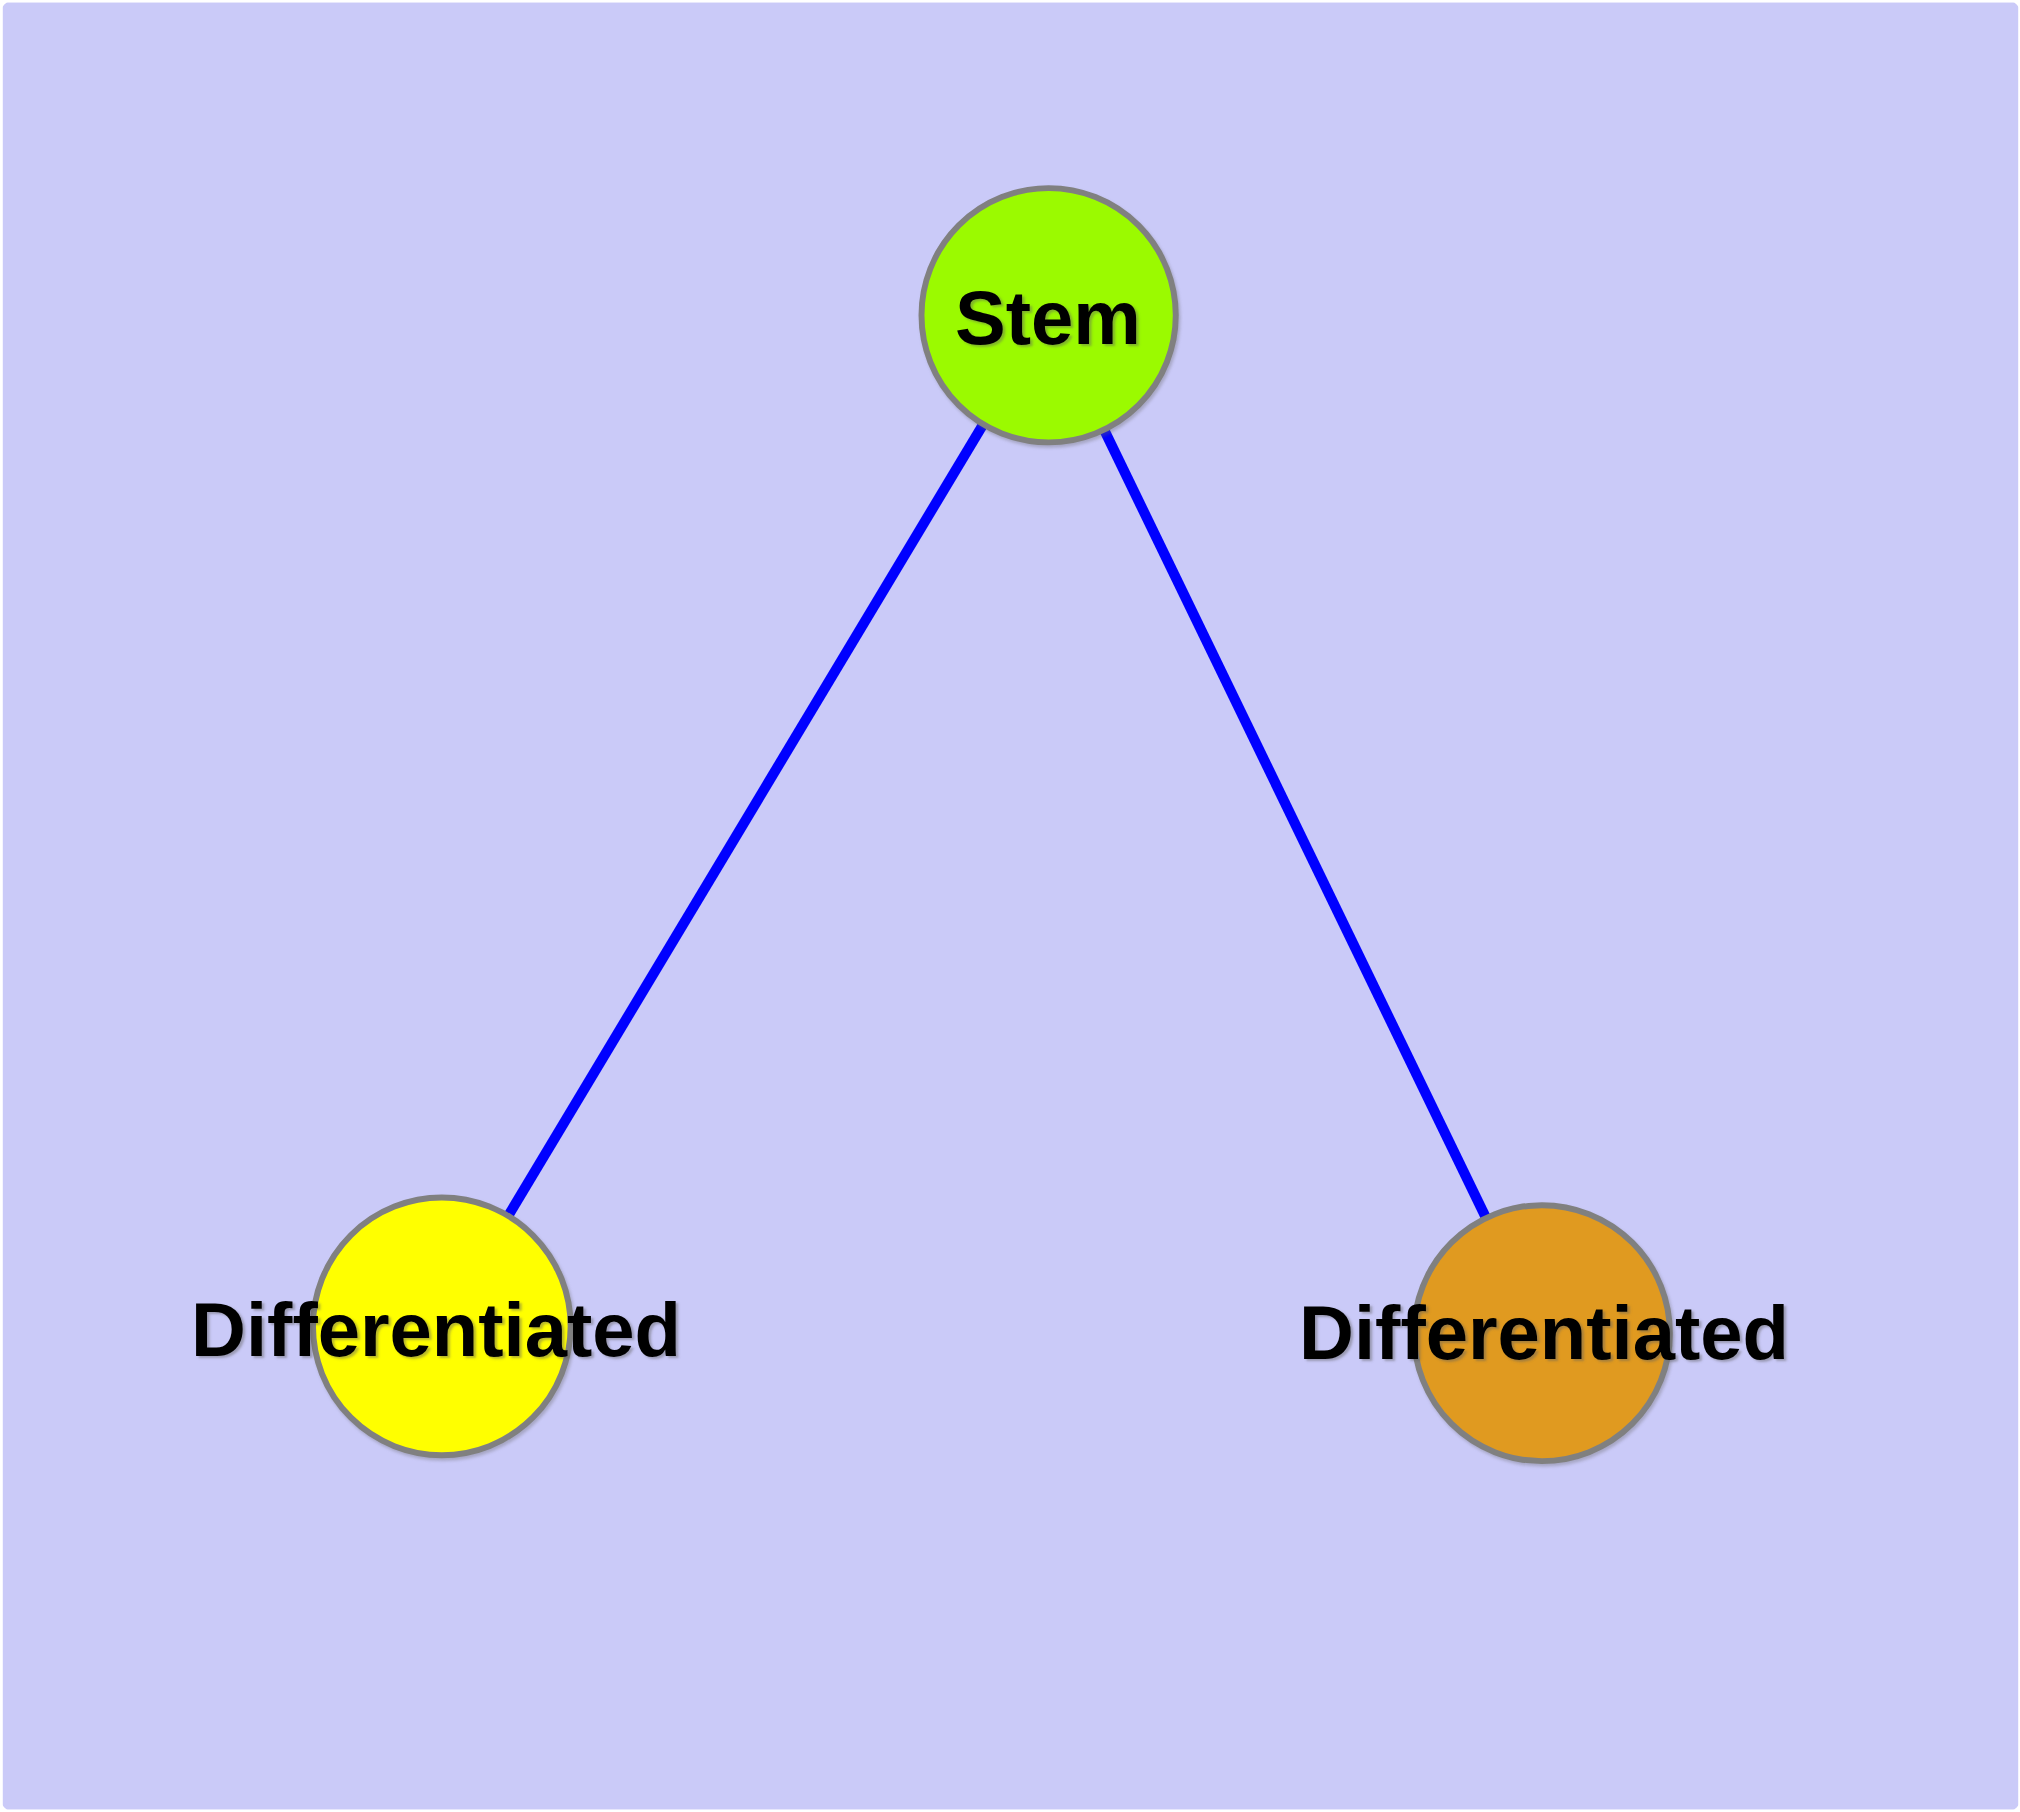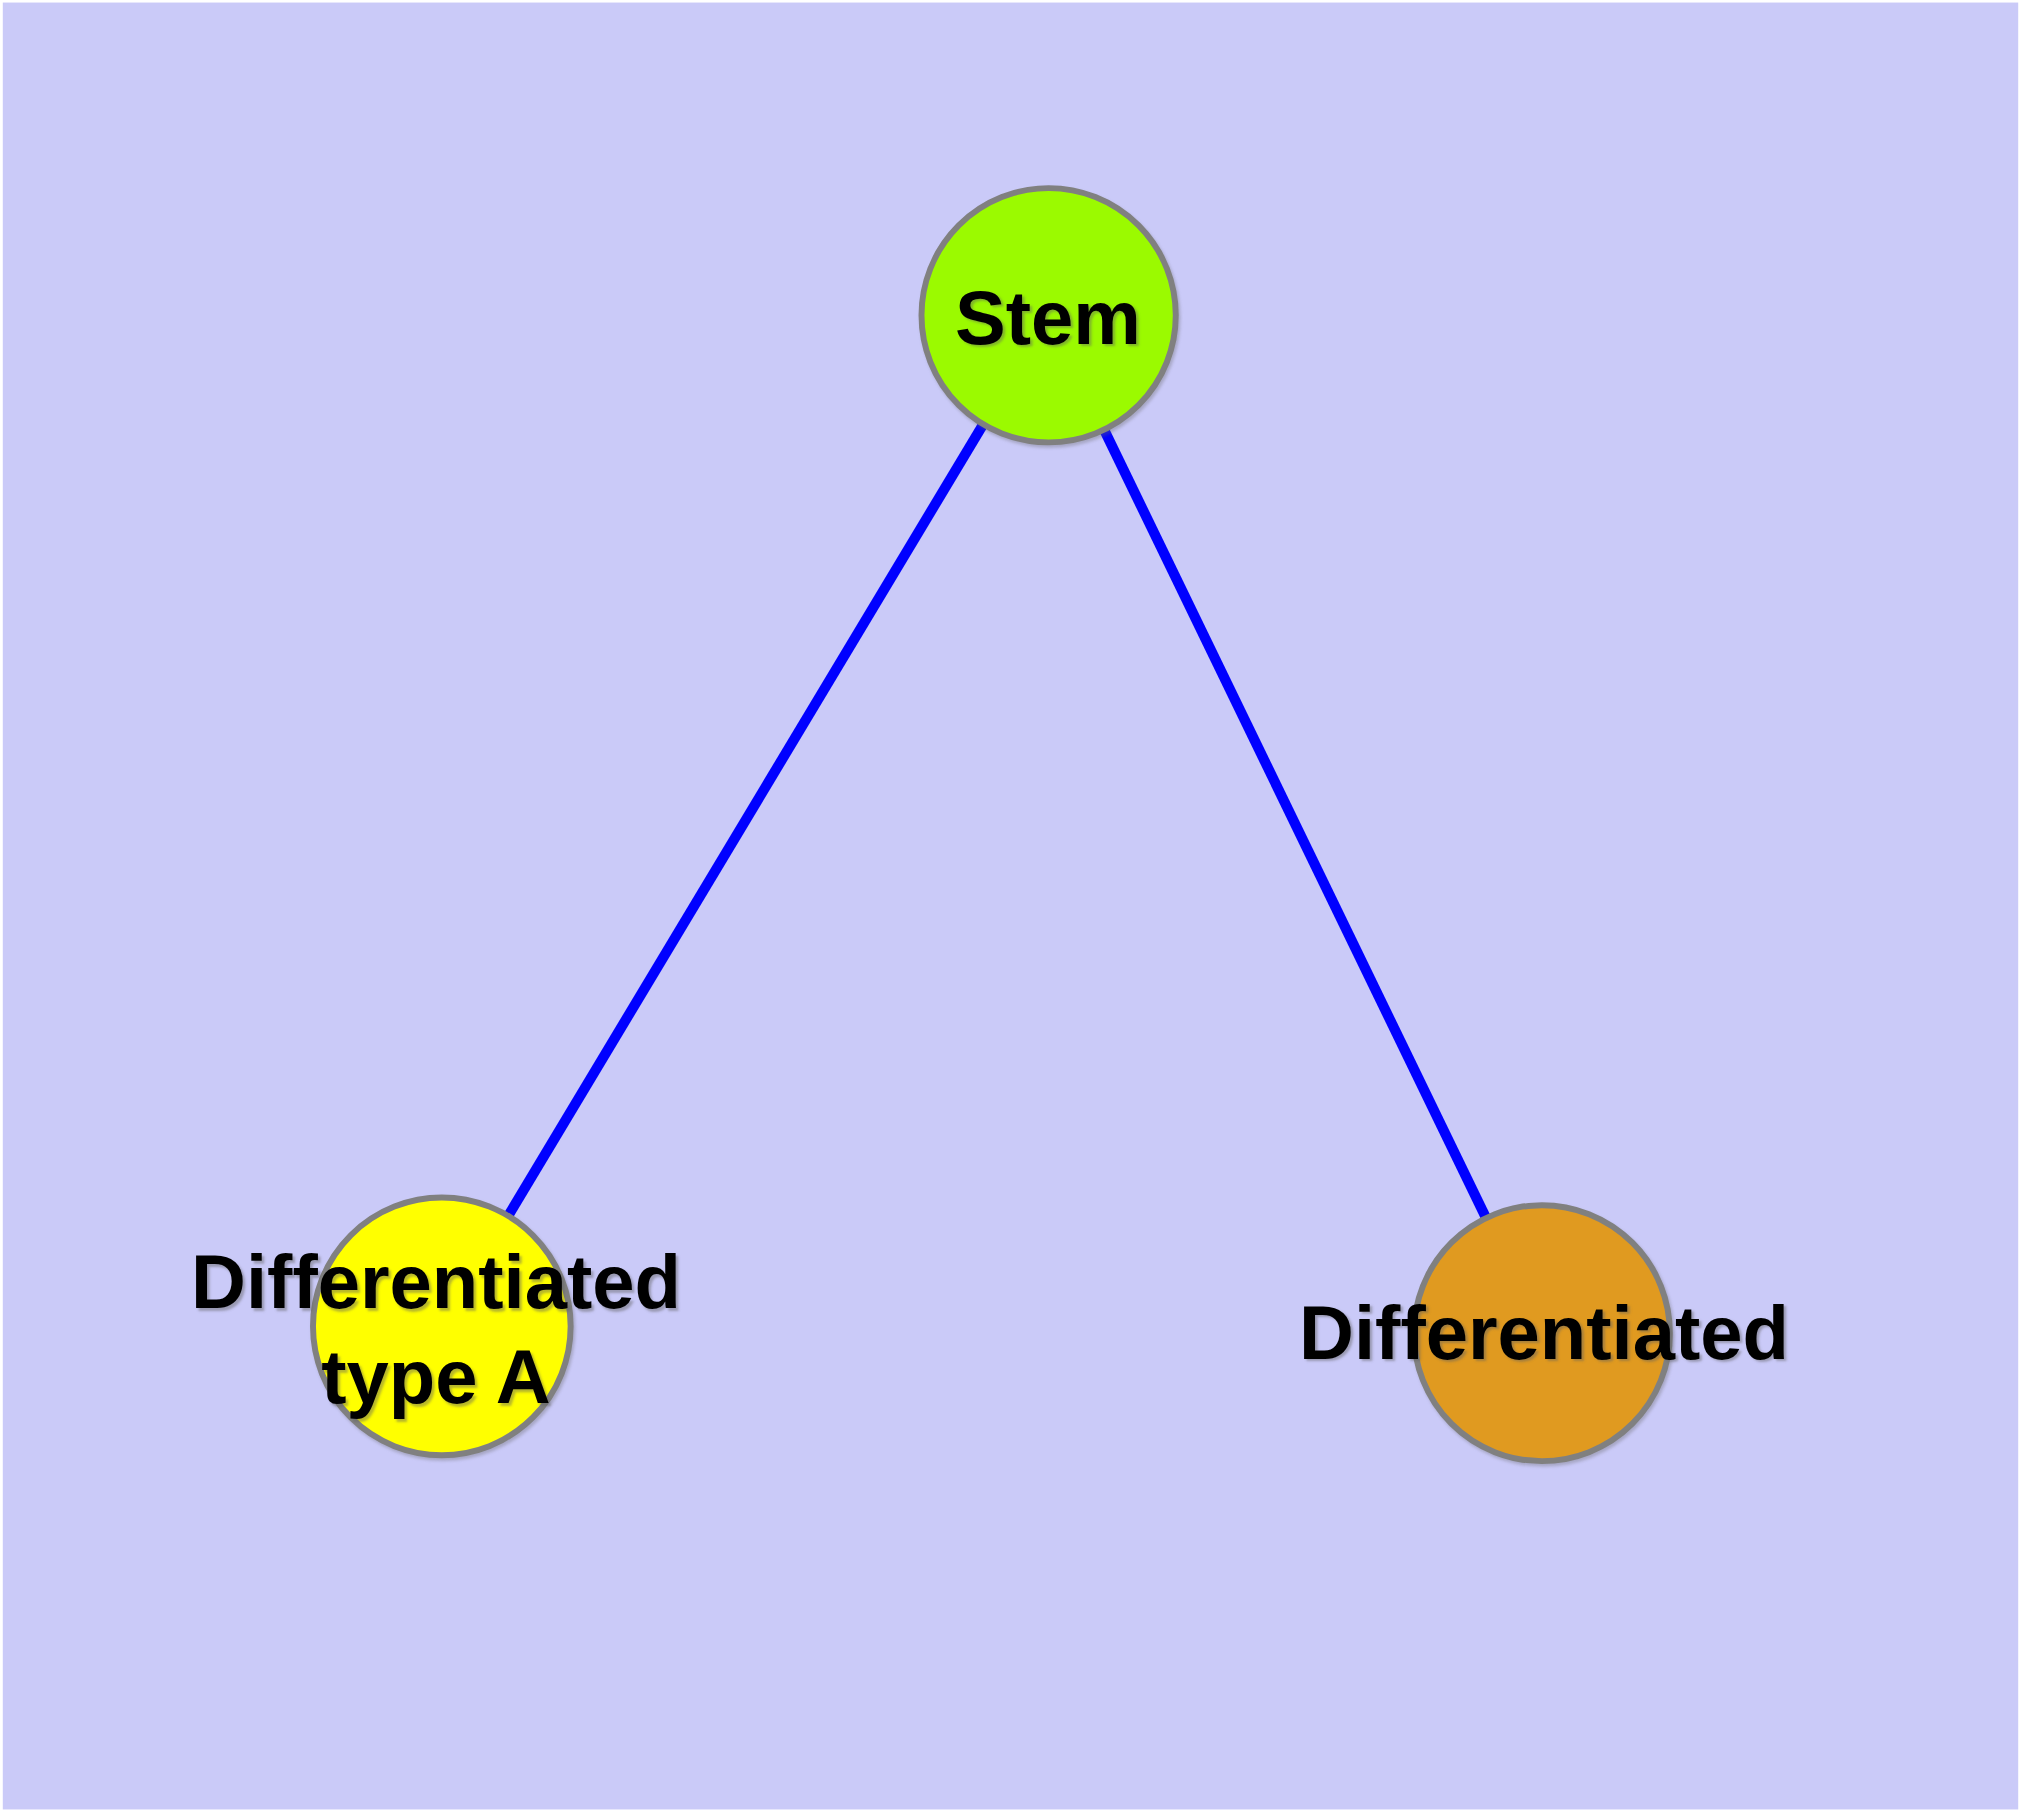--- a/index.html
+++ b/index.html
@@ -7,20 +7,21 @@
     padding: 0;
     background: #ffffff;
     font-family: "Liberation Sans", sans-serif;
   }
   .stage {
     position: relative;
     width: 2021px;
     height: 1812px;
     background: #ffffff;
     overflow: hidden;
+    border-radius: 15px;
   }
   .stage svg {
     position: absolute;
     left: 0;
     top: 0;
     width: 100%;
     height: 100%;
     display: block;
   }
   .edges-layer line {
@@ -62,20 +63,19 @@
       <circle cx="1819" cy="1573" r="151" fill="#E09A20"></circle>
     </g>
   </svg>
 
   <div class="node-label" style="left:1048px; top:317px;">
     <div>Stem</div>
   </div>
 
   <div class="node-label" style="left:436px; top:1329px;">
     <div>Differentiated</div>
-    <div>type A</div>
   </div>
 
   <div class="node-label" style="left:1544px; top:1332px;">
     <div>Differentiated</div>
   </div>
 </div>
 
 
 </body></html>

